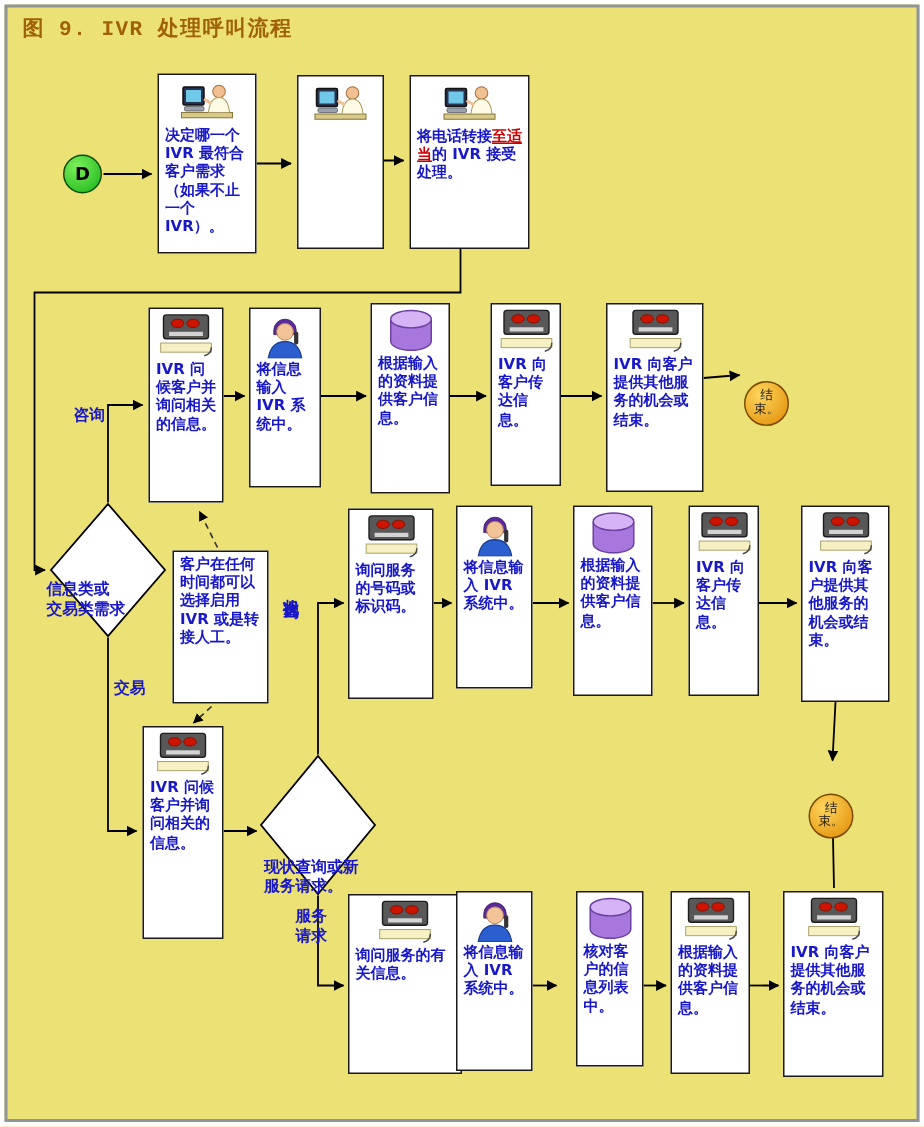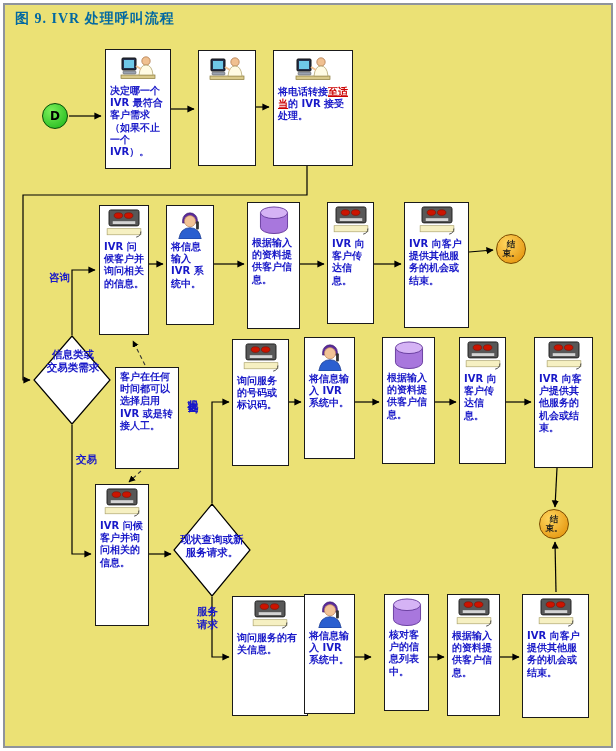--- a/index.html
+++ b/index.html
@@ -1,46 +1,46 @@
 <!DOCTYPE html>
 <html><head>
 <meta charset="utf-8">
 <style>
   html,body{margin:0;padding:0;background:#ffffff;font-family:"DejaVu Sans",sans-serif;}
   #frame{width:616px;height:751px;box-sizing:border-box;background:#fff;padding:3px;}
   #canvas{position:relative;width:100%;height:100%;box-sizing:border-box;
           border:2px solid #8f949c;background:#EBE175;overflow:hidden;}
-  #title{position:absolute;left:10px;top:5px;font-family:Liberation Serif, serif;
-         font-size:14px;font-weight:bold;color:#0369a1;letter-spacing:1px;z-index:4;}
+  #title{position:absolute;left:10px;top:5px;font-family:Liberation Mono, monospace;
+         font-size:14px;font-weight:bold;color:#a16207;letter-spacing:1px;z-index:4;}
   #wires{position:absolute;left:0;top:0;z-index:1;pointer-events:none;}
   .node{position:absolute;background:#fff;border:1px solid #1a1a1a;z-index:2;
         display:flex;flex-direction:column;align-items:center;box-sizing:border-box;
         padding:3px 2px 2px 2px;}
   .ntext{font-size:10px;font-weight:bold;color:#1818C8;line-height:1.22;
          text-align:left;width:100%;padding:0 2px;box-sizing:border-box;}
   .em-red{color:#CC0000;text-decoration:underline;}
   .icon{flex:0 0 auto;margin-bottom:2px;}
   .icon-ws{width:38px;height:30px;}
   .icon-form{width:38px;height:30px;}
   .icon-agent{width:28px;height:30px;}
   .icon-db{width:36px;height:29px;}
   .terminal{position:absolute;border-radius:50%;z-index:3;display:flex;align-items:center;
             justify-content:center;text-align:center;box-sizing:border-box;}
   #start-circle{left:37px;top:98px;width:26px;height:26px;border:1.5px solid #064d06;
             background:radial-gradient(circle at 35% 30%,#7df05a,#17b317);
             font-size:12px;font-weight:bold;color:#000;}
   .end-circle{width:30px;height:30px;border:1.5px solid #7a4a00;
             background:radial-gradient(circle at 35% 30%,#ffd65e,#e08a00);
-            font-size:8.5px;font-weight:bold;color:#1a1a1a;line-height:1.05;padding:2px;}
+            font-size:8.5px;font-weight:normal;color:#1a1a1a;line-height:1.05;padding:2px;margin-top:20px;}
   #end1{left:491px;top:229px;}
   #end2{left:534px;top:504px;}
   .flabel{position:absolute;z-index:3;font-size:10.5px;font-weight:bold;color:#1818C8;line-height:1.2;}
   .vlabel{writing-mode:vertical-lr;text-orientation:upright;letter-spacing:1px;}
   .dcaption{position:absolute;z-index:3;font-size:10.5px;font-weight:bold;color:#1818C8;
-            line-height:1.25;text-align:center;}
+            line-height:1.25;text-align:left;margin-top:39px;}
 </style>
 </head>
 <body>
 
 <svg width="0" height="0" style="position:absolute" aria-hidden="true">
   <defs>
     <symbol id="sym-ws" viewBox="0 0 38 30">
       <rect x="2" y="22" width="34" height="3.5" fill="#d9c98a" stroke="#8a7a3a" stroke-width="0.7"></rect>
       <rect x="3" y="5" width="14" height="12" rx="1" fill="#26324e" stroke="#111"></rect>
       <rect x="5" y="7" width="10" height="8" fill="#6fc8e8"></rect>

